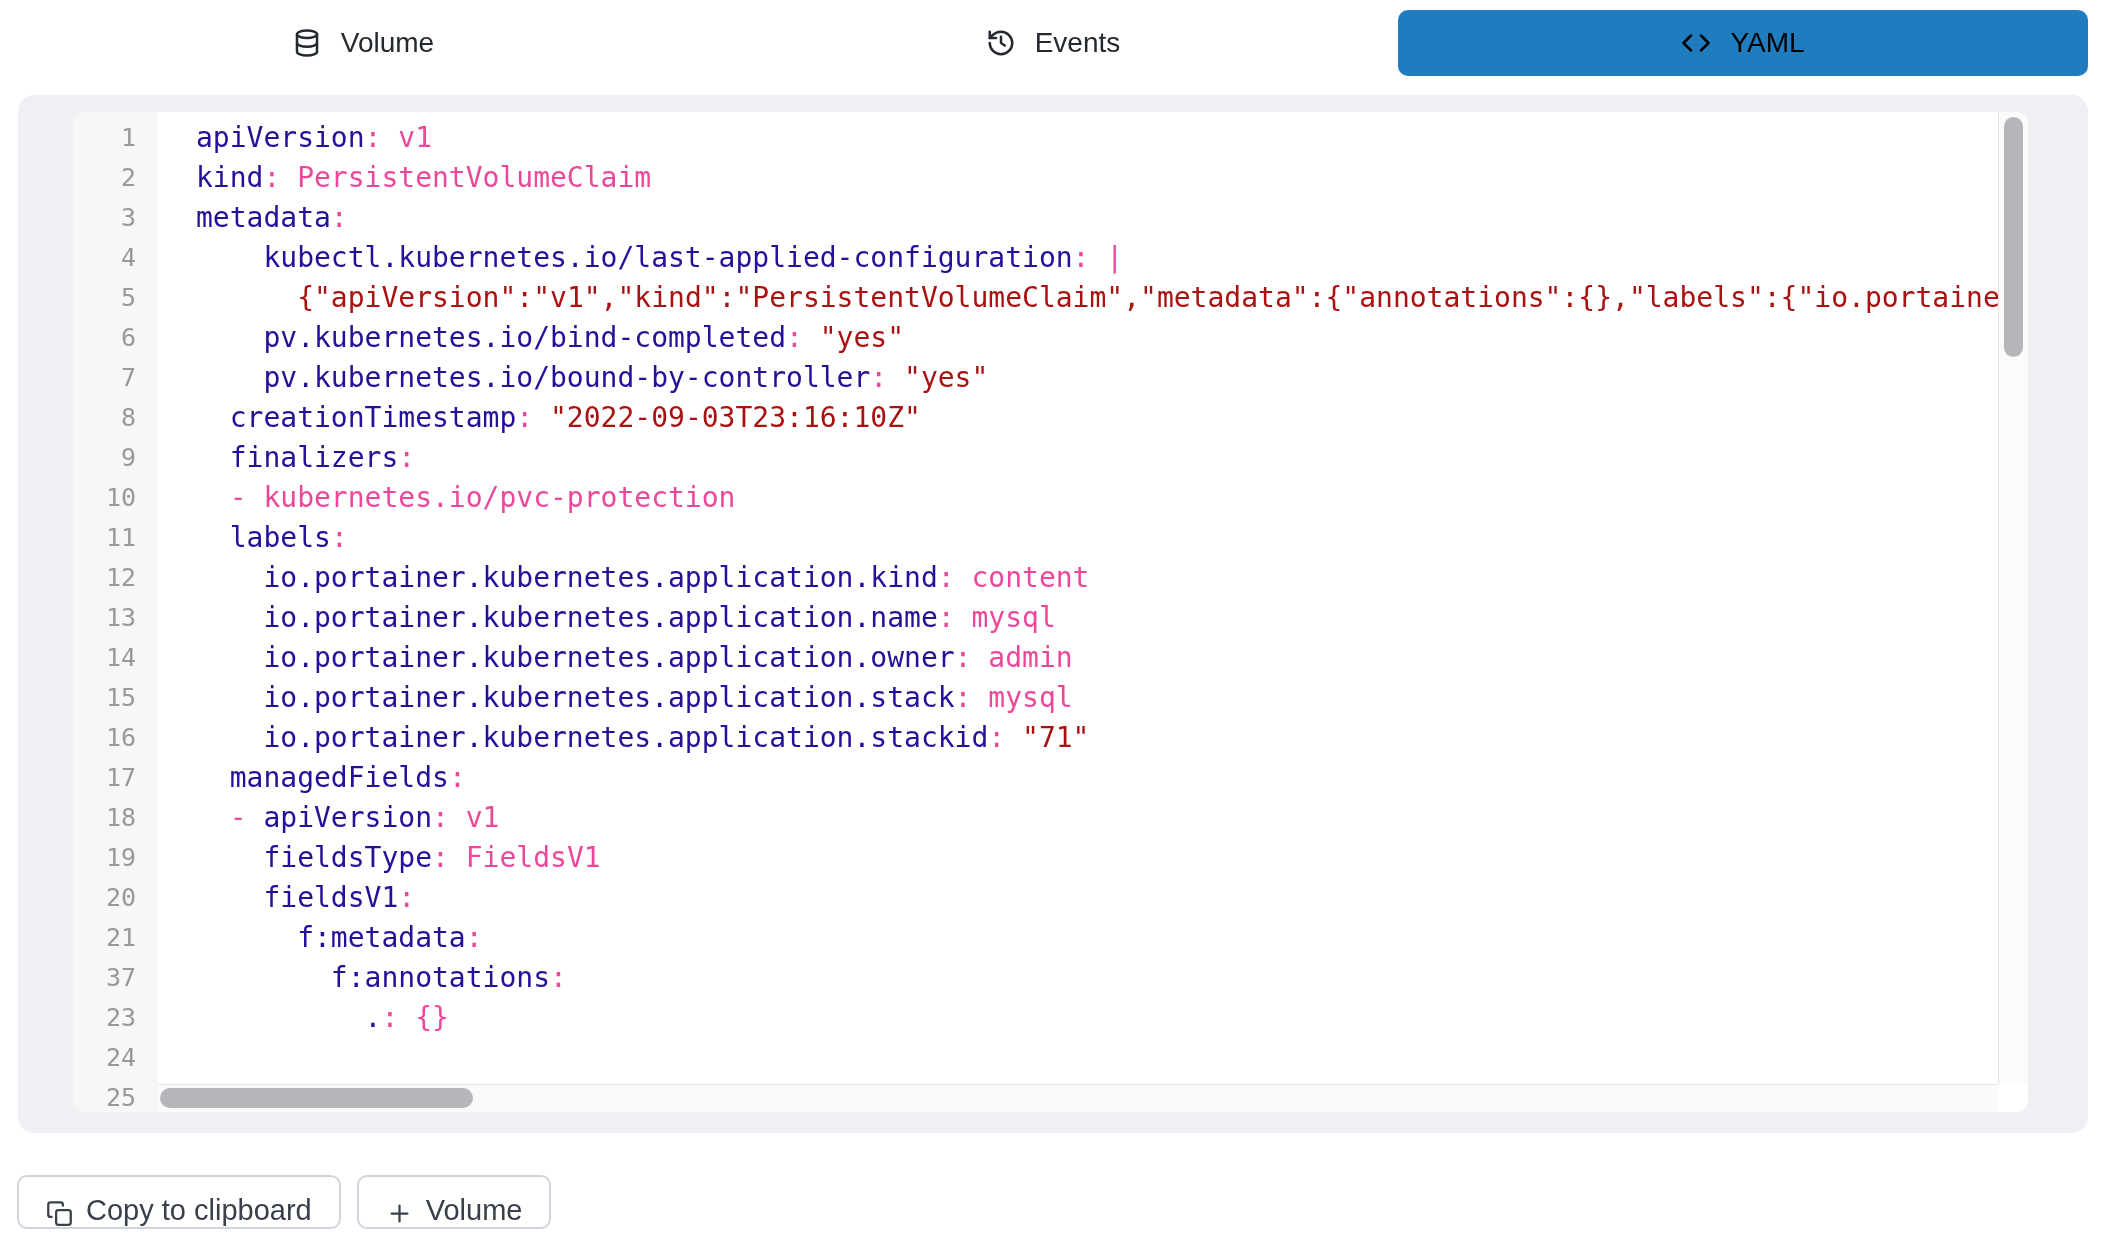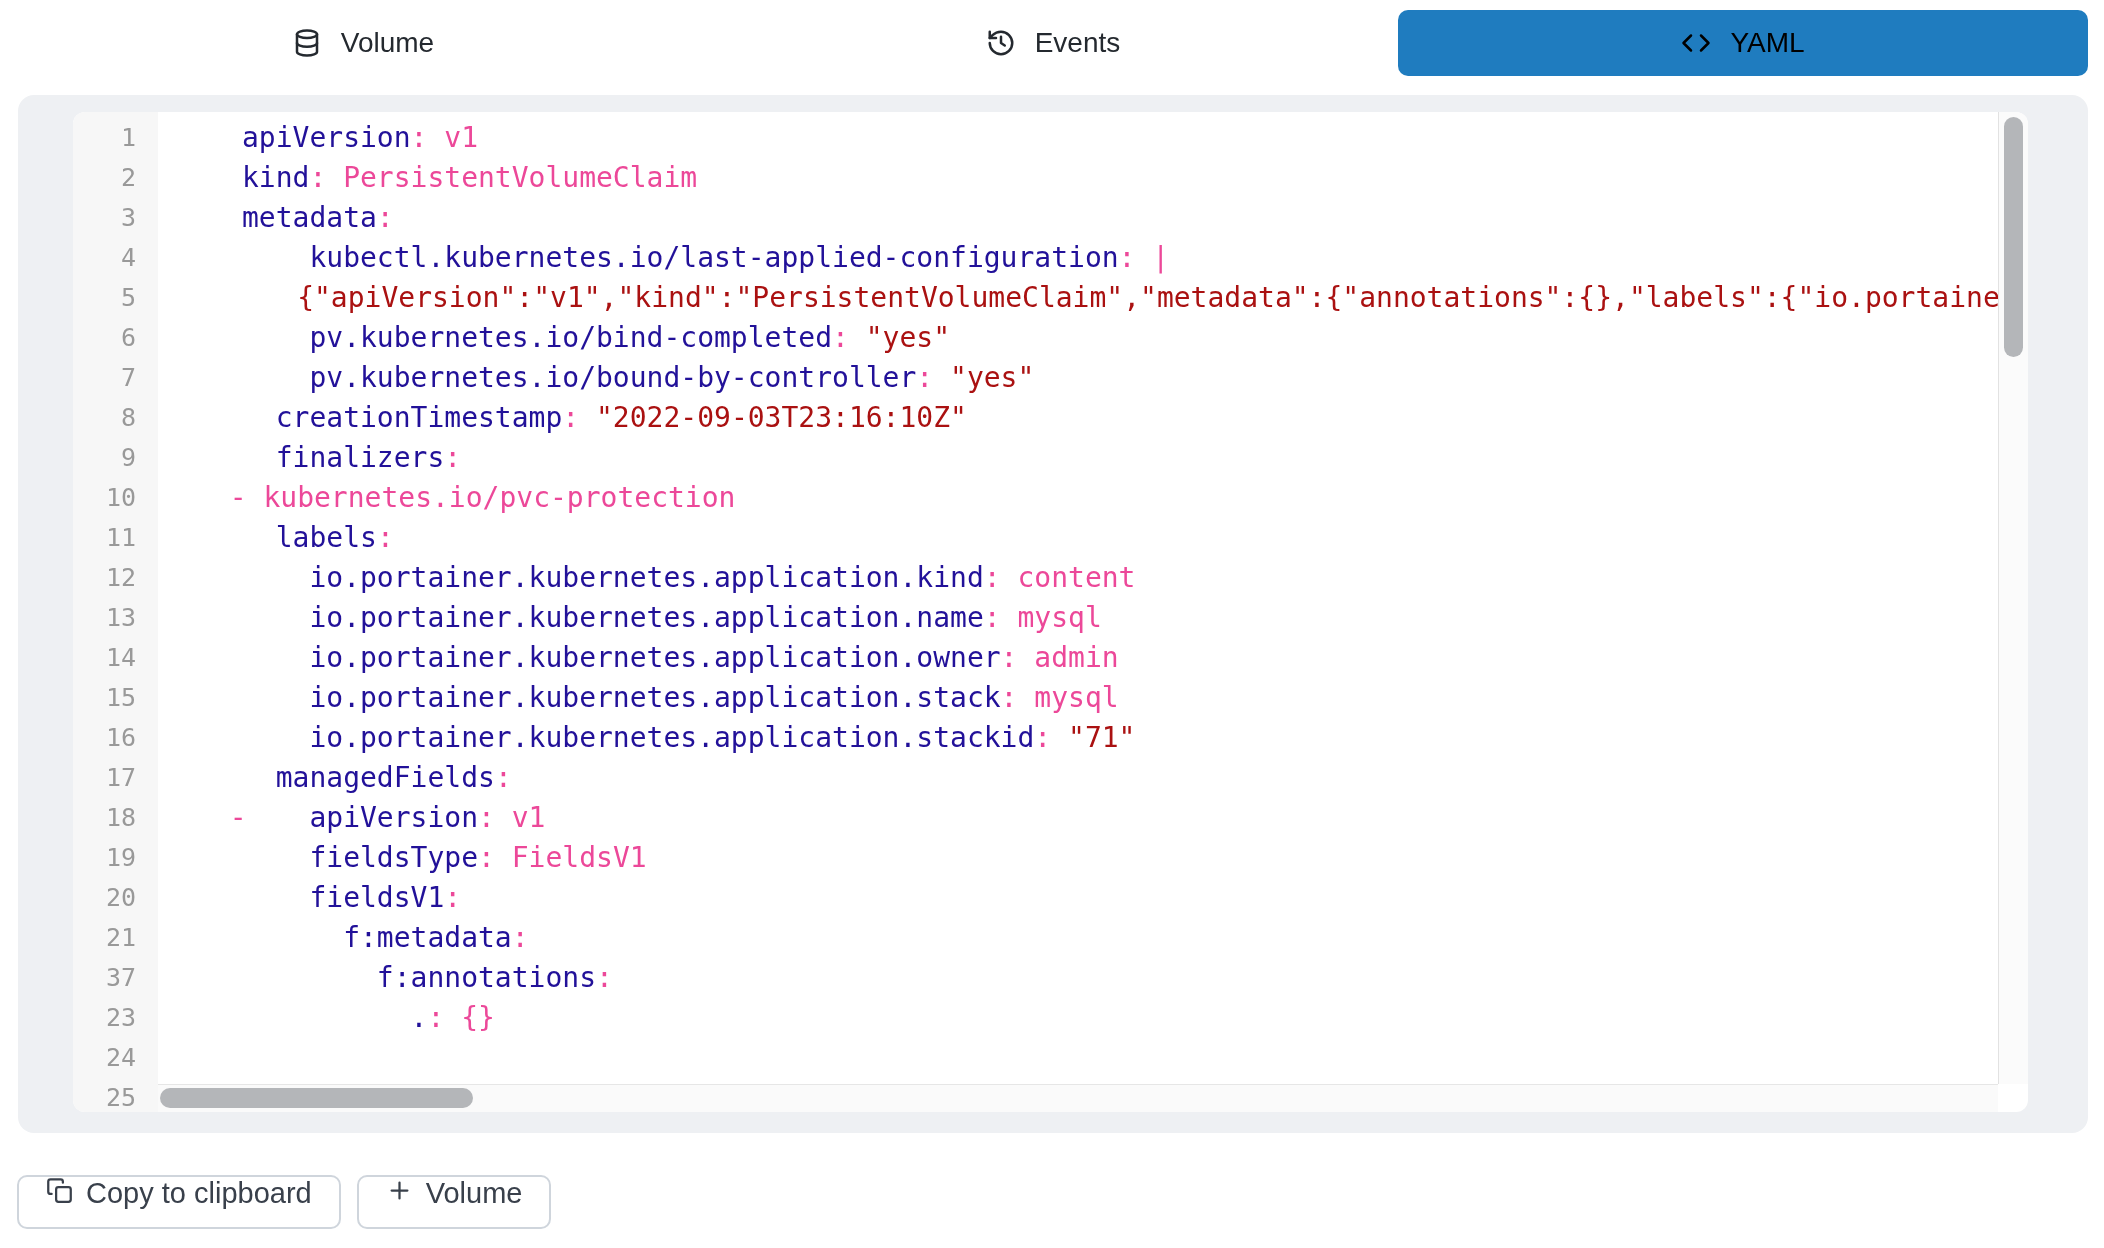--- a/index.html
+++ b/index.html
@@ -30,21 +30,21 @@
     background:#ffffff;display:flex;
     font-family:"DejaVu Sans Mono", monospace;font-size:28px;line-height:40px;
   }
   .gutter{
     flex:none;width:85px;background:#f7f7f7;color:var(--c-num,#999999);
     text-align:right;padding:6px 22px 0 0;box-sizing:border-box;font-size:25px;
   }
   .gutter .ln{height:40px;line-height:40px;}
   .codearea{flex:1;padding:6px 0 0 38px;overflow:hidden;}
   .codeline{height:40px;white-space:pre;}
-  .tk-k{color:var(--c-key,#221199);margin-left:46px;}
+  .tk-k{color:var(--c-key,#221199);}
   .tk-s{color:var(--c-str,#aa1111);}
   .tk-p{color:#ec4899;}
 
   
   .vtrack{
     position:absolute;top:0;right:0;width:30px;height:972px;
     background:#fbfbfb;border-left:1px solid #e2e2e2;box-sizing:border-box;
   }
   .vthumb{
     position:absolute;top:5px;right:5px;width:19px;height:240px;
@@ -55,21 +55,21 @@
     background:#fafafa;border-top:1px solid #e6e6e6;box-sizing:border-box;
   }
   .hthumb{
     position:absolute;bottom:4px;left:87px;width:313px;height:20px;
     background:#b4b6b9;border-radius:10px;
   }
 
   
   .actions{position:absolute;left:17px;top:1175px;display:flex;gap:16px;}
   .btn{
-    height:54px;padding:0 27px;display:flex;align-items:flex-start;gap:13px;
+    height:54px;padding:0 27px;display:flex;align-items:flex-end;gap:13px;
     background:#ffffff;border:2px solid #cfd5dc;border-radius:10px;
     font-size:29px;color:#39404b;cursor:pointer;font-family:"Liberation Sans", sans-serif;
   }
   .btn svg{width:27px;height:27px;stroke:#39404b;fill:none;stroke-width:2;stroke-linecap:round;stroke-linejoin:round;}
 </style>
 </head>
 <body>
 
 <div class="page" style="--accent: #1f7cbf; --c-key: #221199; --c-str: #aa1111; --c-num: #999999;">
 

